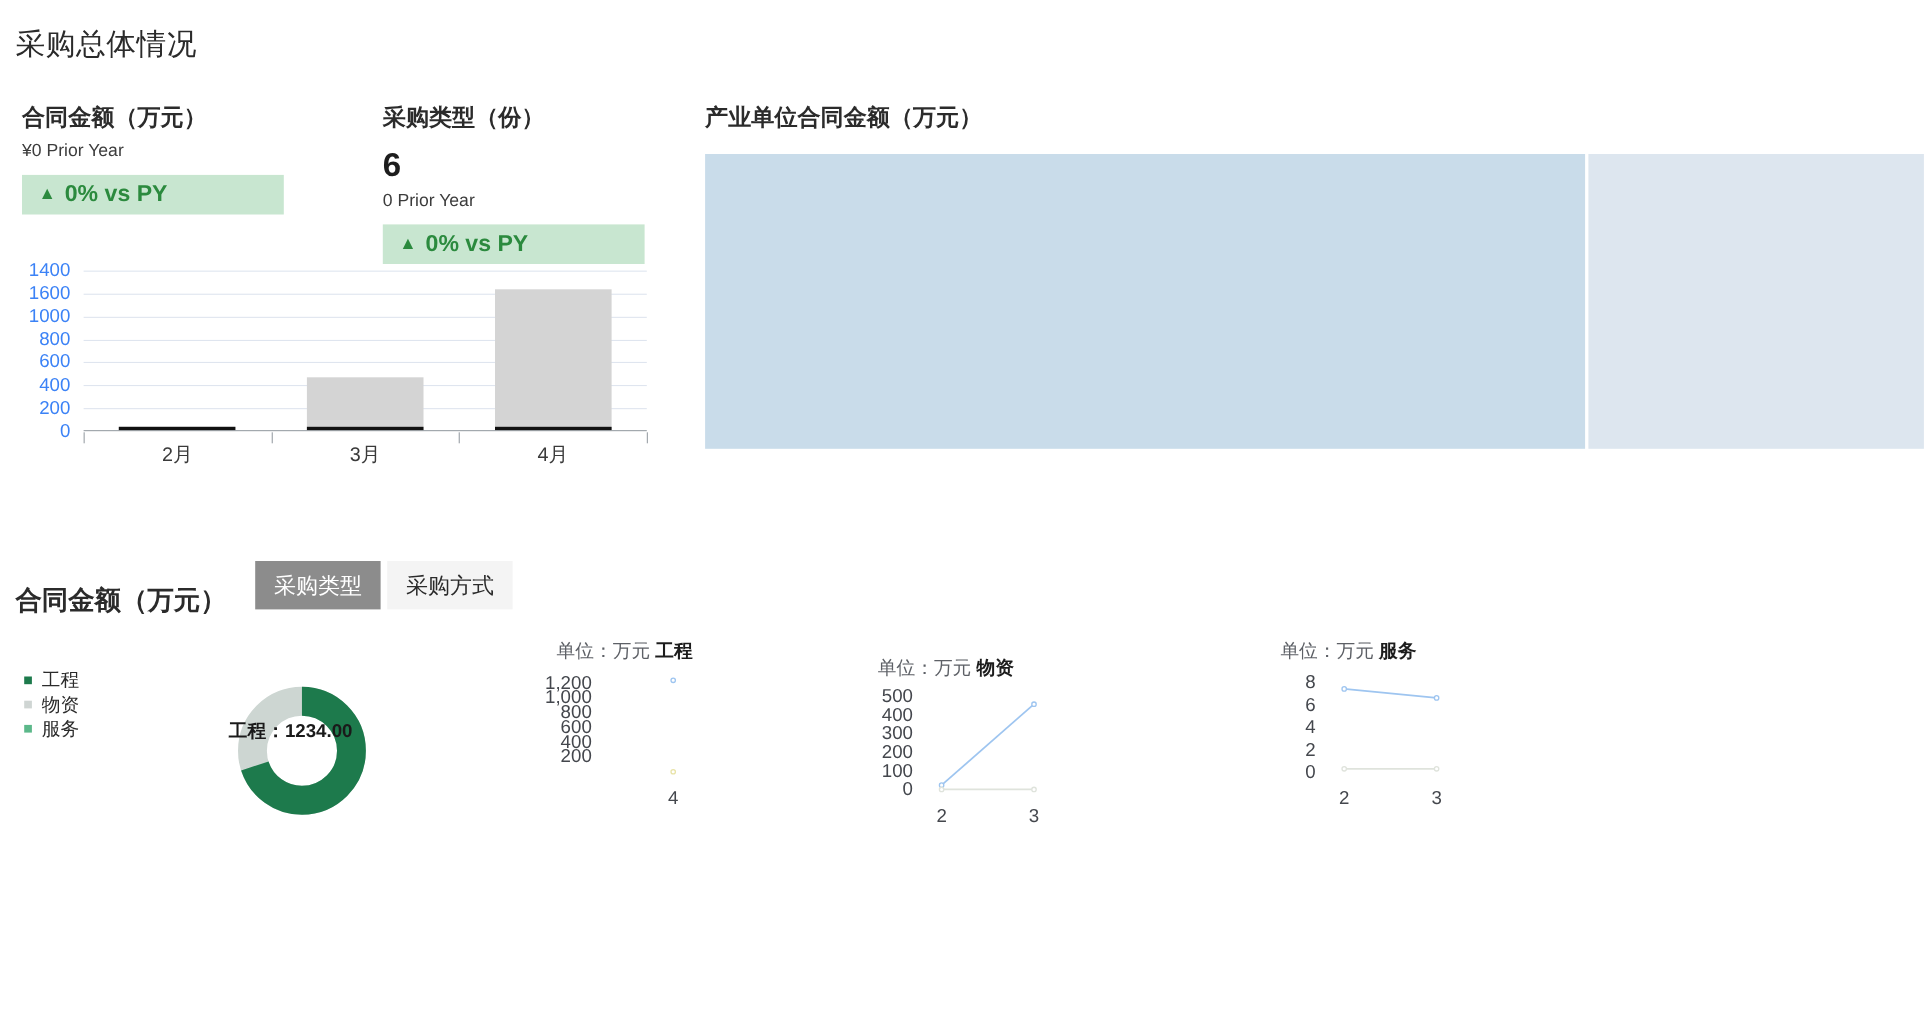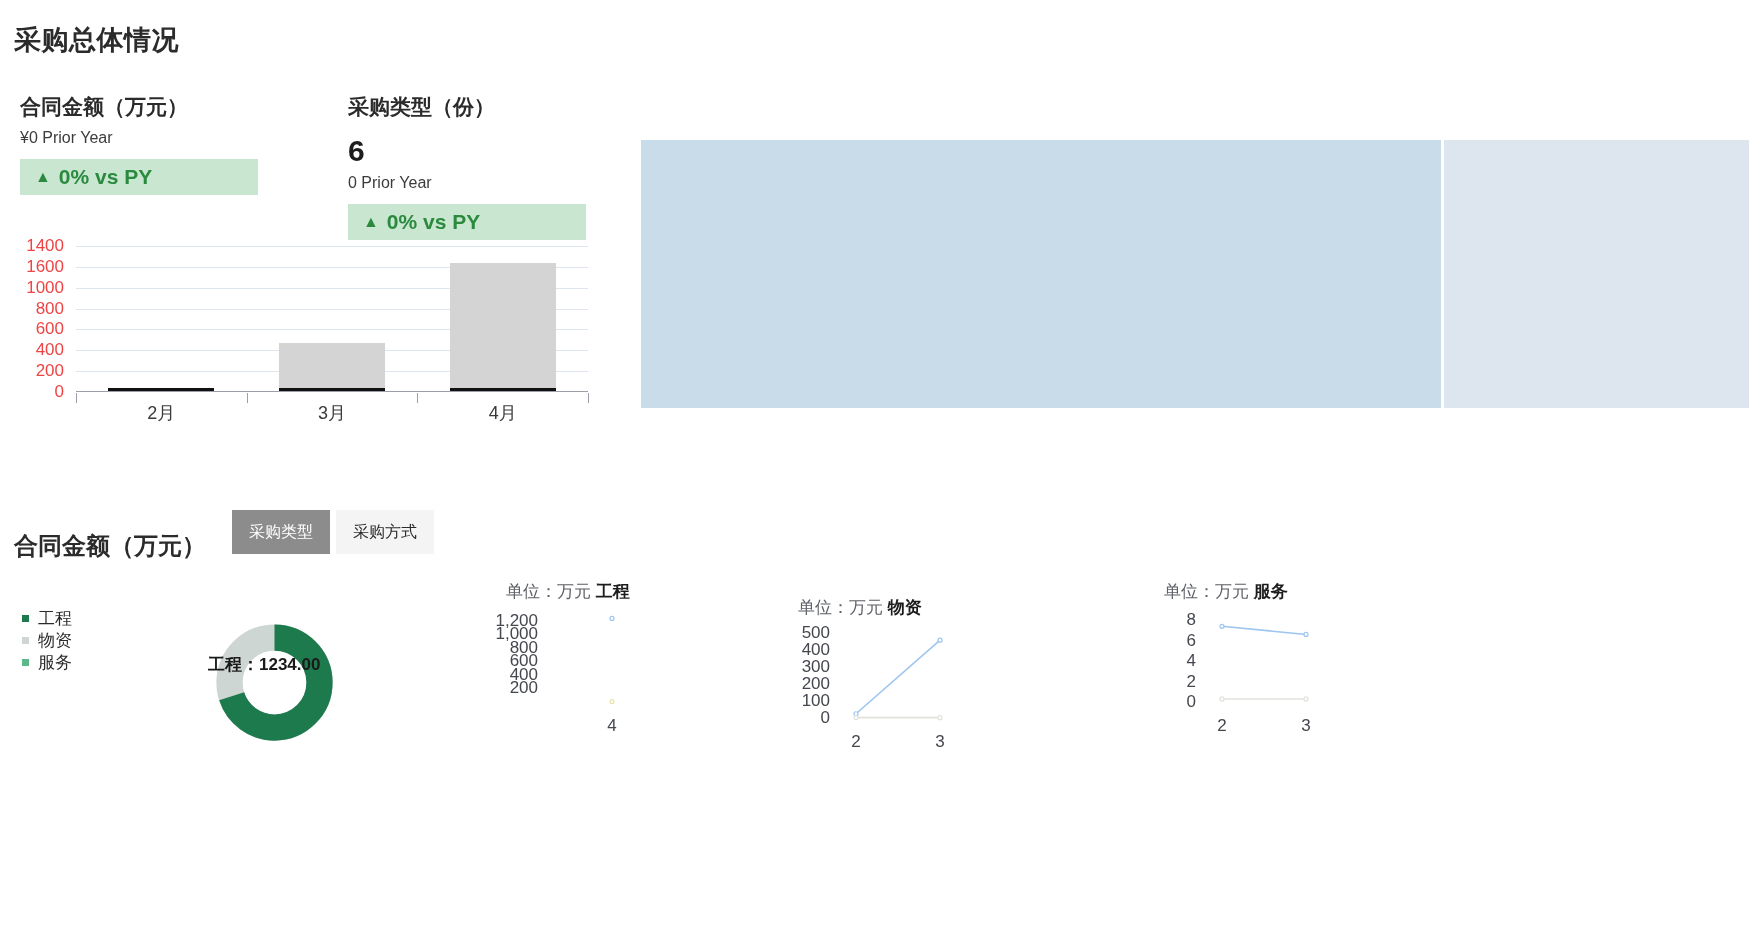--- a/index.html
+++ b/index.html
@@ -8,21 +8,21 @@
     background: #ffffff;
     font-family: "Liberation Sans", "DejaVu Sans", sans-serif;
     color: #222222;
     overflow: hidden;
   }
   .page { position: relative; width: 1749px; height: 929px; }
 
   
   .page-title {
     position: absolute; left: 14px; top: 22px;
-    font-size: 27px; font-weight: bold; color: #2b2b2b;
+    font-size: 27px; font-weight: normal; color: #2b2b2b;
     letter-spacing: 0.5px;
   }
   .filter-select {
     position: absolute; left: 1404px; top: 24px;
     width: 345px; height: 49px;
     border: 1px solid #e3e6ea; border-radius: 5px;
     background: #ffffff;
     display: flex; align-items: center;
   }
   .filter-select .sel-value {
@@ -69,21 +69,21 @@
     position: absolute; left: 68px; top: 0;
     width: 512px; height: 146px;
     border-bottom: 1px solid #9aa0a6;
   }
   .bc-gridline {
     position: absolute; left: 0; width: 100%;
     height: 1px; background: #dfe5ef;
   }
   .bc-ylabel {
     position: absolute; right: 524px;
-    font-size: 17px; color: #ef4444;
+    font-size: 17px; color: #3b82f6;
     transform: translateY(-50%);
     white-space: nowrap;
     text-align: right; width: 60px;
   }
   .bc-group { position: absolute; bottom: 0; }
   .bc-bar-gray { position: absolute; bottom: 0; width: 100%; background: #d4d4d4; }
   .bc-bar-dark { position: absolute; bottom: 0; width: 100%; background: #111111; }
   .bc-xtick {
     position: absolute; top: 147px;
     height: 10px; width: 1px; background: #9aa0a6;
@@ -108,21 +108,21 @@
   .tm-cell { height: 100%; }
 
   
   .sec-title {
     position: absolute; left: 14px; top: 530px;
     font-size: 24px; font-weight: bold; color: #2b2b2b;
   }
   .tabs { position: absolute; left: 232px; top: 510px; display: flex; gap: 6px; }
   .tab {
     height: 44px; display: flex; align-items: center;
-    padding: 16px 17px; font-size: 16px; cursor: pointer;
+    padding: 16px 17px; font-size: 20px; cursor: pointer;
   }
   .tab.active { background: #8c8c8c; color: #ffffff; }
   .tab.inactive { background: #f4f4f4; color: #2b2b2b; }
 
   
   .legend { position: absolute; left: 22px; top: 608px; }
   .legend-row {
     display: flex; align-items: center;
     height: 21px; margin-bottom: 1px;
     font-size: 17px; color: #2b2b2b;
@@ -216,20 +216,21 @@
         <div class="bc-group" style="left: 373.76px; width: 105.813px; height: 146px;">
           <div class="bc-bar-gray" style="height: 128.271px;"></div>
           <div class="bc-bar-dark" style="height: 2.60714px;"></div>
         </div>
         <div class="bc-xtick" style="left: 341.333px;"></div>
         <div class="bc-xlabel" style="left: 426.667px;">4月</div>
         <div class="bc-xtick" style="left: 512px;"></div>
       </div>
   </div>
 
+  <div class="treemap-title">产业单位合同金额（万元）</div>
   <div class="treemap" id="treemap">
       <div class="tm-cell" style="width: 72.4%; background: rgb(201, 220, 234);"></div>
       <div class="tm-cell" style="width: 27.6%; background: rgb(221, 230, 239); margin-left: 3px;"></div>
     </div>
 
   <div class="sec-title">合同金额（万元）</div>
 
   <div class="tabs" id="tabs">
       <div class="tab active">采购类型</div>
       <div class="tab inactive">采购方式</div>

